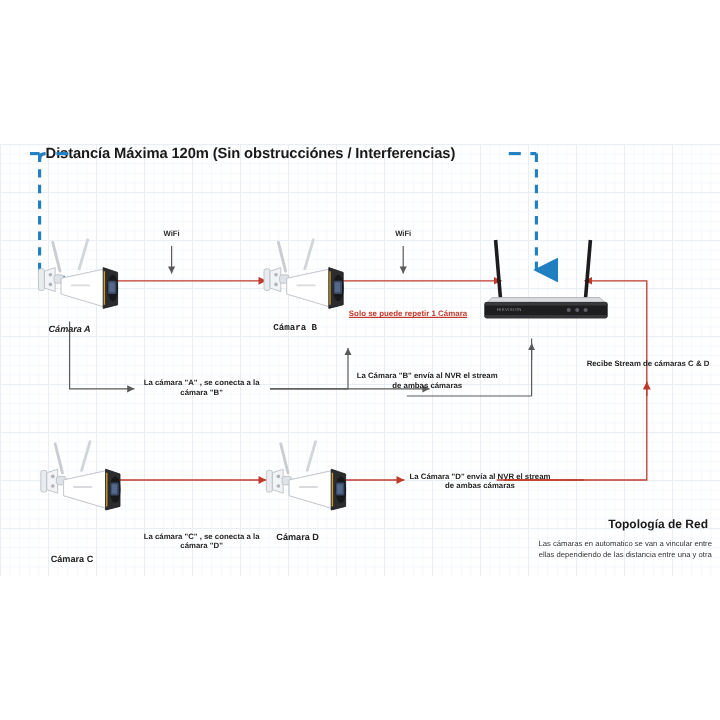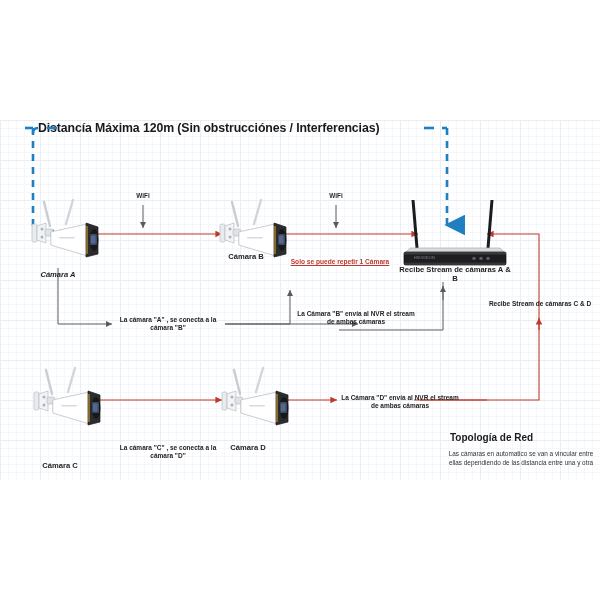--- a/index.html
+++ b/index.html
@@ -15,21 +15,21 @@
     background-size:40px 40px,40px 40px,8px 8px,8px 8px;
     background-position:0 0,0 0,0 0,0 0;}
   svg.layer{position:absolute;left:0;top:0;width:600px;height:600px;overflow:visible;}
   .lbl{position:absolute;font-weight:bold;color:#232323;text-align:center;line-height:1.25;}
   .dev{position:absolute;}
   .title{position:absolute;left:38px;top:121px;font-size:12.3px;font-weight:bold;color:#1a1a1a;white-space:nowrap;letter-spacing:-.1px;}
   .camname{font-size:7.6px;}
   .note{font-size:6.5px;}
   .wifi{font-size:6.4px;font-weight:bold;color:#2b2b2b;}
   .redno{position:absolute;font-size:6.6px;font-weight:bold;color:#c0392b;text-align:center;line-height:1.35;text-decoration:underline;}
-  .topo-t{position:absolute;font-size:10px;font-weight:bold;color:#1a1a1a;text-align:left;}
+  .topo-t{position:absolute;font-size:10px;font-weight:bold;color:#1a1a1a;text-align:right;}
   .topo-b{position:absolute;font-size:6.4px;color:#333;text-align:center;line-height:1.45;}
 </style>
 </head>
 <body>
 
 <div id="stage">
 
   <div class="grid"></div>
 
   <div class="title">Distancía Máxima 120m (Sin obstrucciónes / Interferencias)</div>
@@ -122,21 +122,21 @@
       <path d="M25,36 L62,28 L70,33 L70,56 L62,60 L25,49 Z" fill="#fbfbfc" stroke="#b4b8bf" stroke-width="0.8"></path>
       <path d="M25,36 L62,28 L62,60 L25,49 Z" fill="#ffffff" stroke="#c3c7cd" stroke-width="0.6"></path>
       <path d="M60,27 L72,31 L72,58 L60,61 Z" fill="#2c2c2e" stroke="#1b1b1d" stroke-width="0.7"></path>
       <ellipse cx="68" cy="44" rx="4.4" ry="11" fill="#17181a"></ellipse>
       <rect x="64" y="38" width="7" height="11" rx="1.3" fill="#3b4a66"></rect>
       <rect x="65" y="39.5" width="4.5" height="8" rx="1" fill="#55688c"></rect>
       <path d="M61,30 L61,58" stroke="#f0b429" stroke-width="1.1" opacity="0.85"></path>
       <rect x="33" y="41" width="16" height="1.6" rx="0.8" fill="#d8dadd"></rect>
     </svg>
   </div>
-  <div class="lbl camname" style="left:196px;top:252px;width:100px;">Cámara B</div>
+  <div class="lbl camname" style="left:196px;top:270px;width:100px;font-family:Liberation Mono, monospace;">Cámara B</div>
 
   <div class="dev" style="left:28px;top:364px;">
     <svg width="80" height="70" viewBox="0 0 80 70">
       <line x1="24" y1="30" x2="18" y2="6" stroke="#c9ccd1" stroke-width="2.4" stroke-linecap="round"></line>
       <line x1="40" y1="28" x2="47" y2="4" stroke="#d2d5da" stroke-width="2.4" stroke-linecap="round"></line>
       <rect x="6" y="28" width="5" height="18" rx="1.6" fill="#e9ebee" stroke="#b9bdc4" stroke-width="0.7"></rect>
       <path d="M11,30 L20,27 L20,47 L11,44 Z" fill="#f2f3f5" stroke="#b9bdc4" stroke-width="0.7"></path>
       <circle cx="16" cy="33" r="1.5" fill="#aeb3ba"></circle>
       <circle cx="16" cy="41" r="1.5" fill="#aeb3ba"></circle>
       <rect x="19" y="33" width="8" height="7" rx="2" fill="#dfe2e6" stroke="#b9bdc4" stroke-width="0.7"></rect>
@@ -180,21 +180,20 @@
       <path d="M14,52 L104,52 L110,58 L8,58 Z" fill="#d8dadd" stroke="#a9adb3" stroke-width="0.7"></path>
       <rect x="8" y="56" width="102" height="13" rx="1.6" fill="#1e1e20" stroke="#101012" stroke-width="0.7"></rect>
       <rect x="8" y="56" width="102" height="2.6" fill="#3a3a3d"></rect>
       <rect x="8" y="66.4" width="102" height="2.6" rx="1" fill="#35353a"></rect>
       <text x="18" y="63.2" font-family="Liberation Sans, sans-serif" font-size="3.6" fill="#8d9096" letter-spacing="0.3">HIKVISION</text>
       <circle cx="78" cy="62.4" r="1.7" fill="#5d6066"></circle>
       <circle cx="85" cy="62.4" r="1.7" fill="#5d6066"></circle>
       <circle cx="92" cy="62.4" r="1.7" fill="#5d6066"></circle>
     </svg>
   </div>
-  <div class="lbl camname" style="left:398px;top:265px;width:114px;">Recibe Stream de cámaras A &amp; B</div>
 
   <div class="lbl wifi" style="left:113px;top:192px;width:60px;">WiFi</div>
   <svg class="layer">
     <line x1="143" y1="205" x2="143" y2="228" stroke="#5a5a5a" stroke-width="1" marker-end="url(#ar-gray)"></line>
     <line x1="336" y1="205" x2="336" y2="228" stroke="#5a5a5a" stroke-width="1" marker-end="url(#ar-gray)"></line>
   </svg>
   <div class="lbl wifi" style="left:306px;top:192px;width:60px;">WiFi</div>
 
   <div class="redno" style="left:290px;top:258px;width:100px;">Solo se puede repetir 1 Cámara</div>
 

